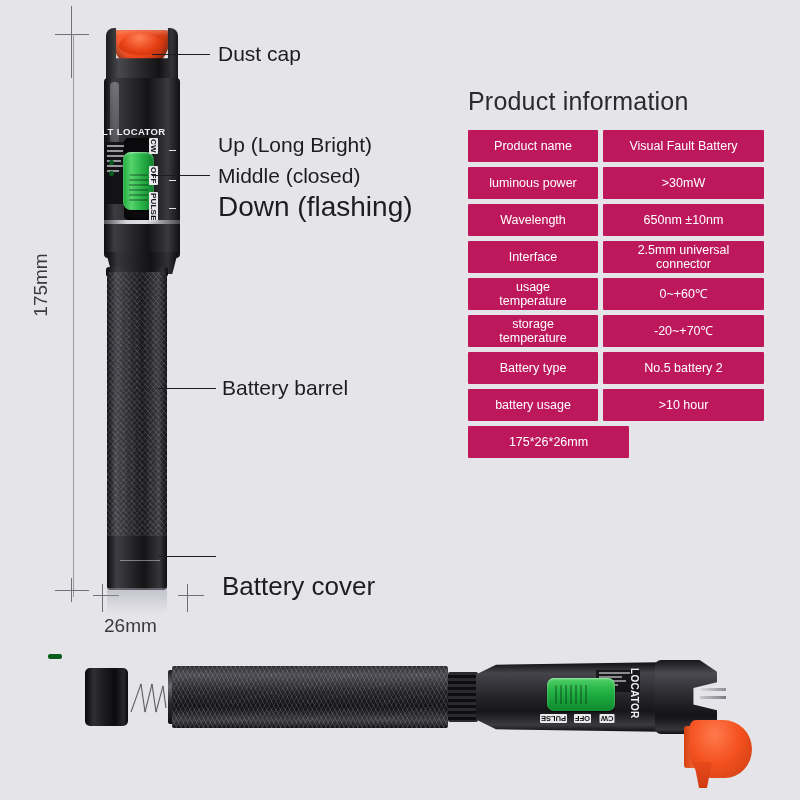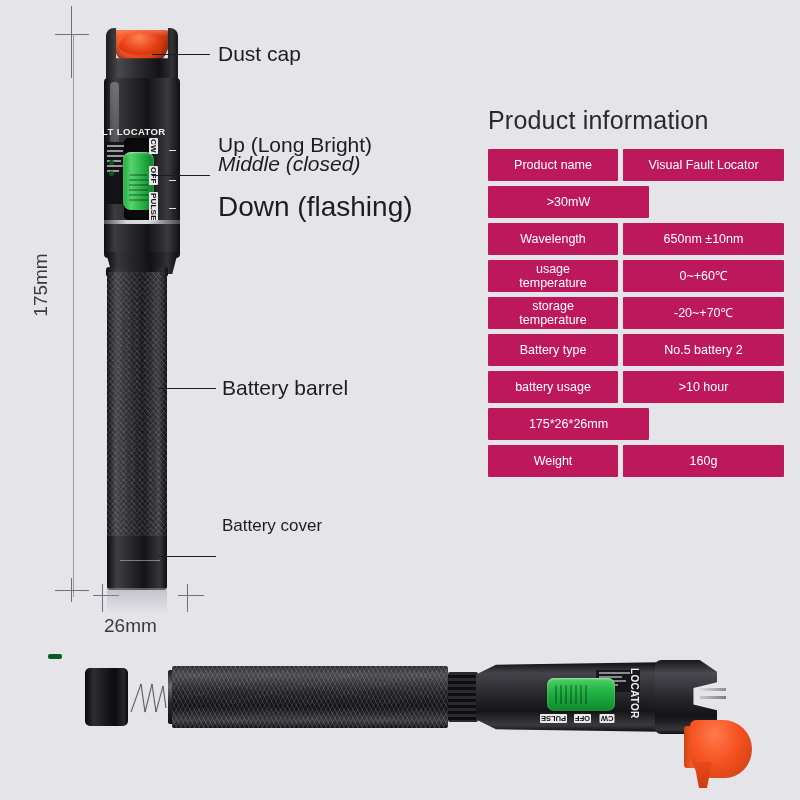--- a/index.html
+++ b/index.html
@@ -155,21 +155,21 @@
   .battery-cover-line {
     position: absolute; left: 24px; top: 536px; width: 40px; height: 1px;
     background: rgba(200,200,210,.55);
   }
   .pen-shadow {
     position: absolute; left: 11px; top: 564px; width: 60px; height: 26px;
     background: linear-gradient(180deg, rgba(160,160,172,.5), rgba(228,228,233,0));
   }
 
   
-  #spec-panel { position: absolute; left: 468px; top: 106px; width: 296px; margin-left: 20px; }
+  #spec-panel { position: absolute; left: 468px; top: 87px; width: 296px; }
   #spec-title {
     font-size: 25px; color: #2a2a2e; letter-spacing: .2px;
     margin-bottom: 14px; white-space: nowrap;
   }
   .spec-row { display: flex; gap: 5px; margin-bottom: 5px; }
   .spec-cell {
     background: #be185d;
     color: #ffffff;
     font-size: 12.5px;
     line-height: 14px;
@@ -335,42 +335,48 @@
     <div class="battery-cover"></div>
     <div class="battery-cover-line"></div>
     <div class="pen-shadow"></div>
   </div>
 
   <div class="leader" style="left:152px; top:54px; width:58px;"></div>
   <div class="lbl abs" style="left:218px; top:41px; font-size:21px;">Dust cap</div>
 
   <div class="leader" style="left:152px; top:175px; width:58px;"></div>
   <div class="lbl abs" style="left:218px; top:132px; font-size:21px;">Up (Long Bright)</div>
-  <div class="lbl abs" style="left:218px; top:151px; font-size:21px;font-style:italic;">Middle (closed)</div>
+  <div class="lbl abs" style="left:218px; top:163px; font-size:21px;">Middle (closed)</div>
   <div class="lbl abs" style="left:218px; top:194px; font-size:28px;">Down (flashing)</div>
 
   <div class="leader" style="left:158px; top:388px; width:58px;"></div>
   <div class="lbl abs" style="left:222px; top:375px; font-size:21px;">Battery barrel</div>
 
   <div class="leader" style="left:158px; top:556px; width:58px;"></div>
-  <div class="lbl abs" style="left:222px; top:513px; font-size:17px;">Battery cover</div>
+  <div class="lbl abs" style="left:222px; top:573px; font-size:26px;">Battery cover</div>
 
   <div id="spec-panel">
     <div id="spec-title">Product information</div>
     <div id="spec-rows">
         <div class="spec-row">
           <div class="spec-cell k">Product name</div>
-          <div class="spec-cell v">Visual Fault Locator</div>
-        </div>
-        <div class="spec-row">
+          <div class="spec-cell v">Visual Fault Battery</div>
+        </div>
+        <div class="spec-row">
+          <div class="spec-cell k">luminous power</div>
           <div class="spec-cell v">&gt;30mW</div>
         </div>
         <div class="spec-row">
           <div class="spec-cell k">Wavelength</div>
           <div class="spec-cell v">650nm ±10nm</div>
+        </div>
+        <div class="spec-row">
+          <div class="spec-cell k">Interface</div>
+          <div class="spec-cell v">2.5mm universal
+connector</div>
         </div>
         <div class="spec-row">
           <div class="spec-cell k">usage
 temperature</div>
           <div class="spec-cell v">0~+60℃</div>
         </div>
         <div class="spec-row">
           <div class="spec-cell k">storage
 temperature</div>
           <div class="spec-cell v">-20~+70℃</div>
@@ -378,24 +384,20 @@
         <div class="spec-row">
           <div class="spec-cell k">Battery type</div>
           <div class="spec-cell v">No.5 battery 2</div>
         </div>
         <div class="spec-row">
           <div class="spec-cell k">battery usage</div>
           <div class="spec-cell v">&gt;10 hour</div>
         </div>
         <div class="spec-row">
           <div class="spec-cell v">175*26*26mm</div>
-        </div>
-        <div class="spec-row">
-          <div class="spec-cell k">Weight</div>
-          <div class="spec-cell v">160g</div>
         </div>
       </div>
   </div>
 
   <div id="exploded">
     <div class="cap-end"></div>
 
     <svg class="spring" viewBox="0 0 42 40" aria-hidden="true">
       <path d="M3 34 L13 6 L17 34 L24 6 L28 34 L35 8 L38 30" fill="none" stroke="#d5d5da" stroke-width="2.2" stroke-linejoin="round"></path>
       <path d="M3 34 L13 6 L17 34 L24 6 L28 34 L35 8 L38 30" fill="none" stroke="#3a3a40" stroke-width=".8"></path>

